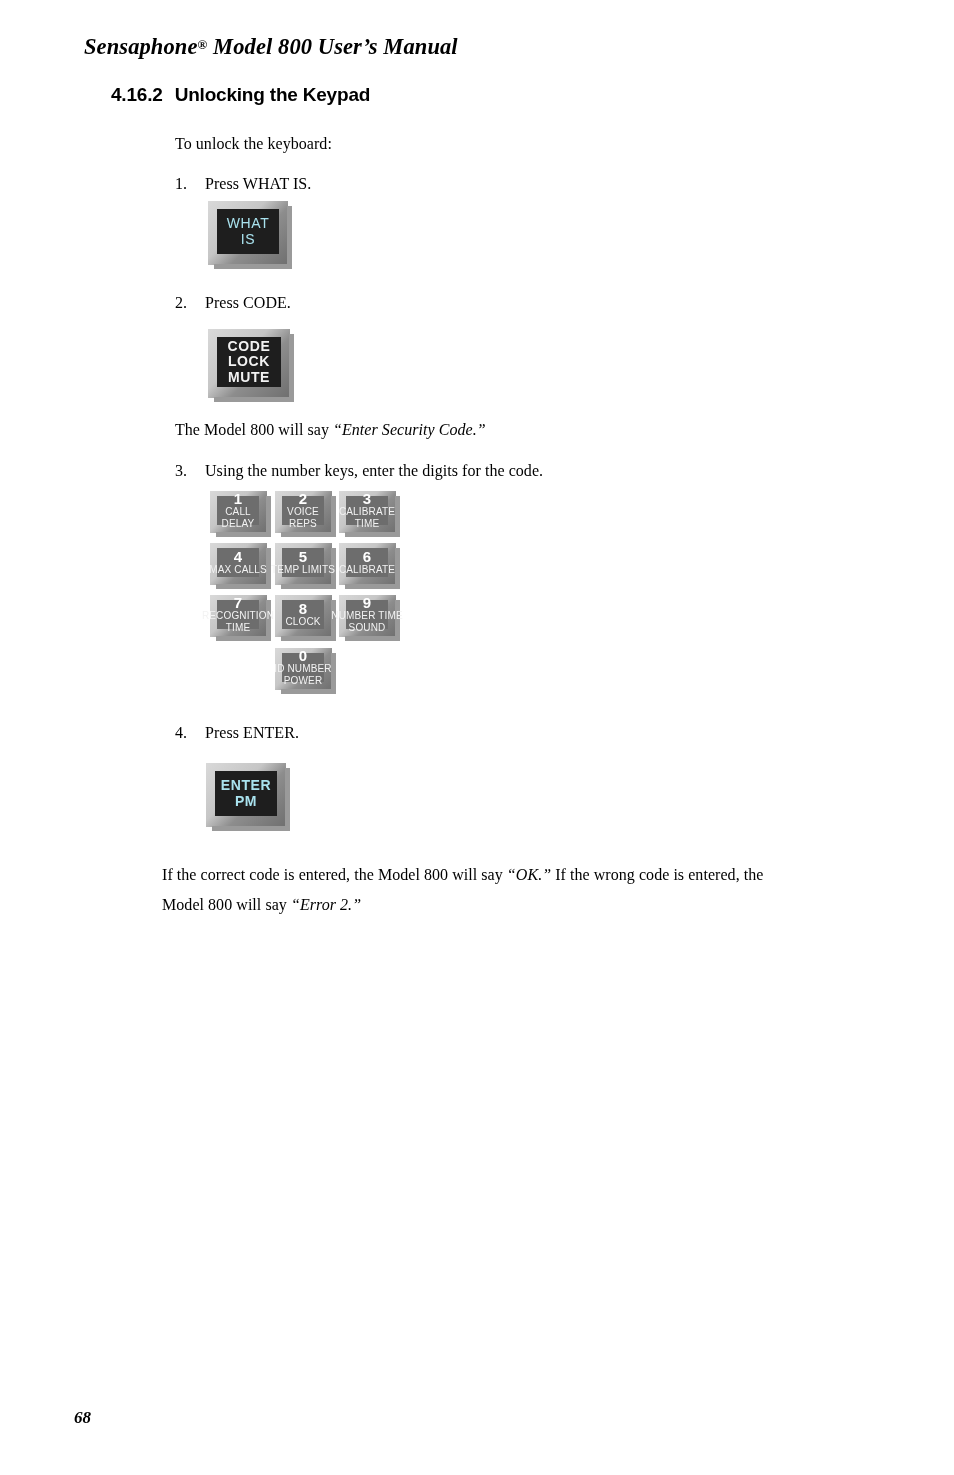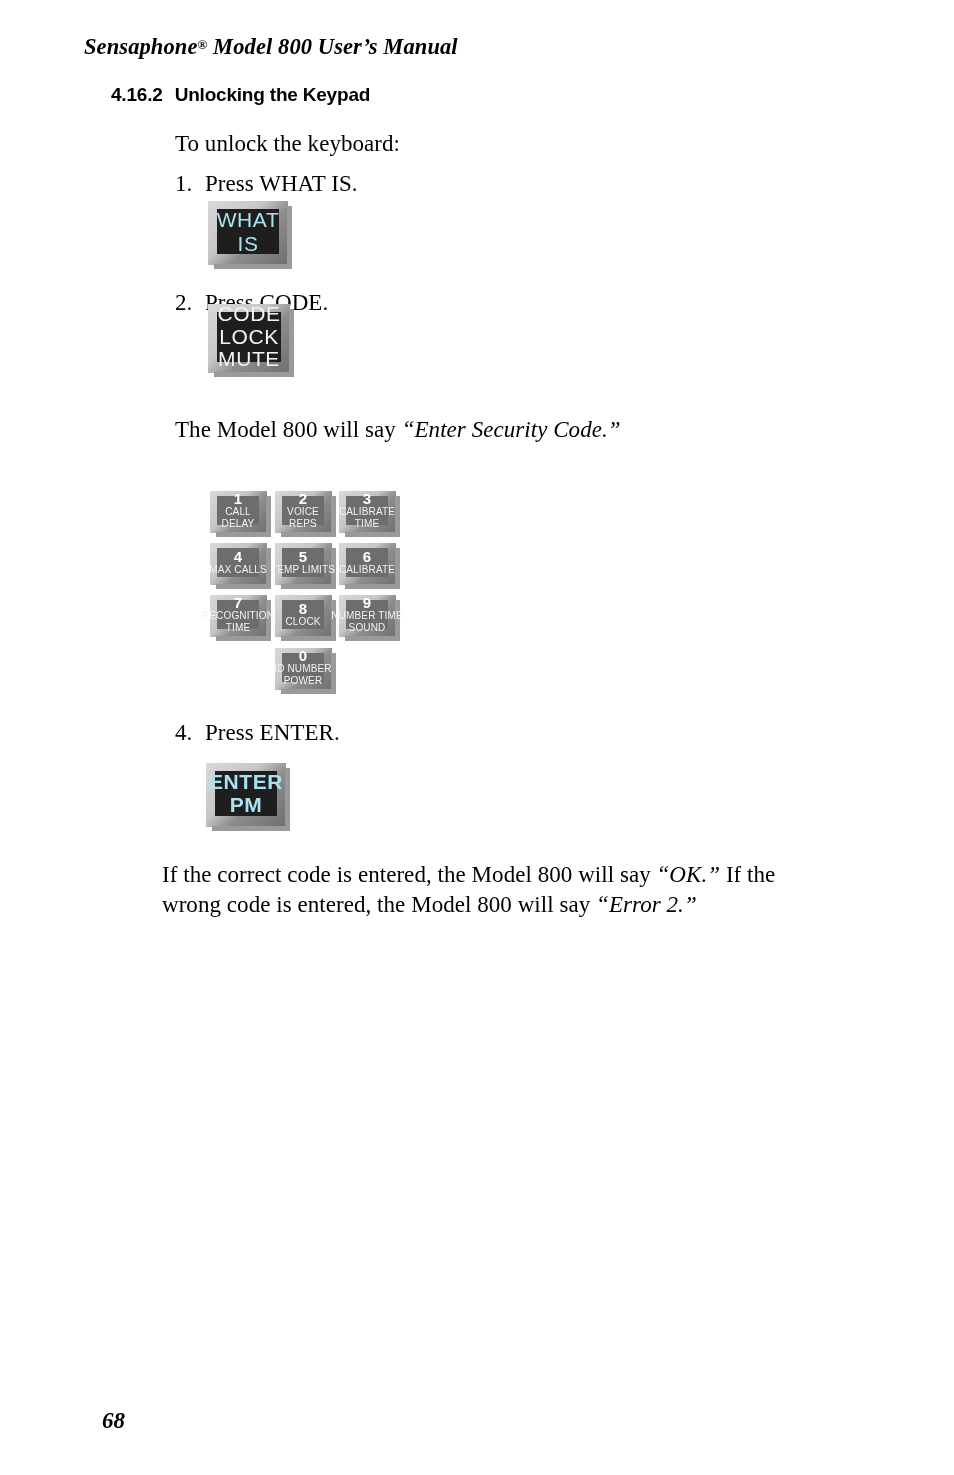--- a/index.html
+++ b/index.html
@@ -50,21 +50,21 @@
     font-weight: bold;
     font-size: 19px;
     letter-spacing: -0.2px;
     white-space: nowrap;
   }
   .section-heading .num { margin-right: 12px; }
 
   
   .body-text {
     position: absolute;
-    font-size: 23px;
+    font-size: 16px;
     line-height: 30px;
     letter-spacing: 0.05px;
   }
   .intro   { left: 175px; top: 129px; }
   .step1   { left: 175px; top: 169px; }
   .step2   { left: 175px; top: 288px; }
   .saysec  { left: 175px; top: 415px; }
   .step3   { left: 175px; top: 456px; }
   .step4   { left: 175px; top: 718px; }
   .closing { left: 162px; top: 860px; width: 640px; }
@@ -120,21 +120,21 @@
 
   
   .key.fn .face {
     background: #1e1e1e;
     left: 9px;
     right: 9px;
     top: 8px;
     bottom: 11px;
   }
   .key.fn .line {
-    font-size: 21px;
+    font-size: 14px;
     letter-spacing: 0.6px;
   }
   .key.fn.cyan .line { color: #a9e2ee; }
   .key.fn.white .line { color: #f2f2f2; }
 
   
   .key.num .face {
     background: #6d6d6d;
     left: 7px;
     right: 8px;
@@ -152,21 +152,21 @@
     color: #f3f3f3;
     font-size: 10px;
     line-height: 1.2;
     letter-spacing: 0.15px;
     white-space: nowrap;
   }
 
   
   #key-whatis { left: 208px; top: 201px;  width: 80px;  height: 64px; }
   #key-whatis .line { line-height: 1.12; }
-  #key-code   { left: 208px; top: 304px;  width: 82px;  height: 69px; }
+  #key-code   { left: 208px; top: 329px;  width: 82px;  height: 69px; font-weight: bold; }
   #key-enter  { left: 206px; top: 763px;  width: 80px;  height: 64px; font-weight: bold; }
 
   .kp-key { width: 57px; height: 42px; }
   #key-1 { left: 210px; top: 491px; }
   #key-2 { left: 275px; top: 491px; }
   #key-3 { left: 339px; top: 491px; }
   #key-4 { left: 210px; top: 543px; }
   #key-5 { left: 275px; top: 543px; }
   #key-6 { left: 339px; top: 543px; }
   #key-7 { left: 210px; top: 595px; }
@@ -175,22 +175,21 @@
   #key-0 { left: 275px; top: 648px; }
 
   
   .page-number {
     position: absolute;
     left: 74px;
     top: 1408px;
     font-family: "Liberation Serif", "DejaVu Serif", serif;
     font-weight: bold;
     font-style: italic;
-    font-size: 23px;
-    margin-left: 28px;
+    font-size: 17px;
   }
 </style>
 </head>
 <body>
 
 <div class="page">
 
   <div class="running-head"><span>Sensaphone</span><span class="reg">®</span><span> Model 800 User’s Manual</span></div>
 
   <div class="section-heading"><span class="num">4.16.2</span><span>Unlocking the Keypad</span></div>
@@ -217,20 +216,21 @@
     <div class="shadow-b"></div>
     <div class="face">
       <div class="line">CODE</div>
       <div class="line">LOCK</div>
       <div class="line">MUTE</div>
     </div>
   </div>
 
   <div class="body-text saysec"><span>The Model 800 will say </span><span class="quote">“Enter Security Code.”</span></div>
 
+  <div class="body-text step3"><span class="step-num">3.</span><span>Using the number keys, enter the digits for the code.</span></div>
 
   <div class="key num kp-key" id="key-1">
     <div class="bevel"></div>
     <div class="shadow-r"></div>
     <div class="shadow-b"></div>
     <div class="face">
       <div class="digit">1</div>
       <div class="lbl">CALL</div>
       <div class="lbl">DELAY</div>
     </div>

